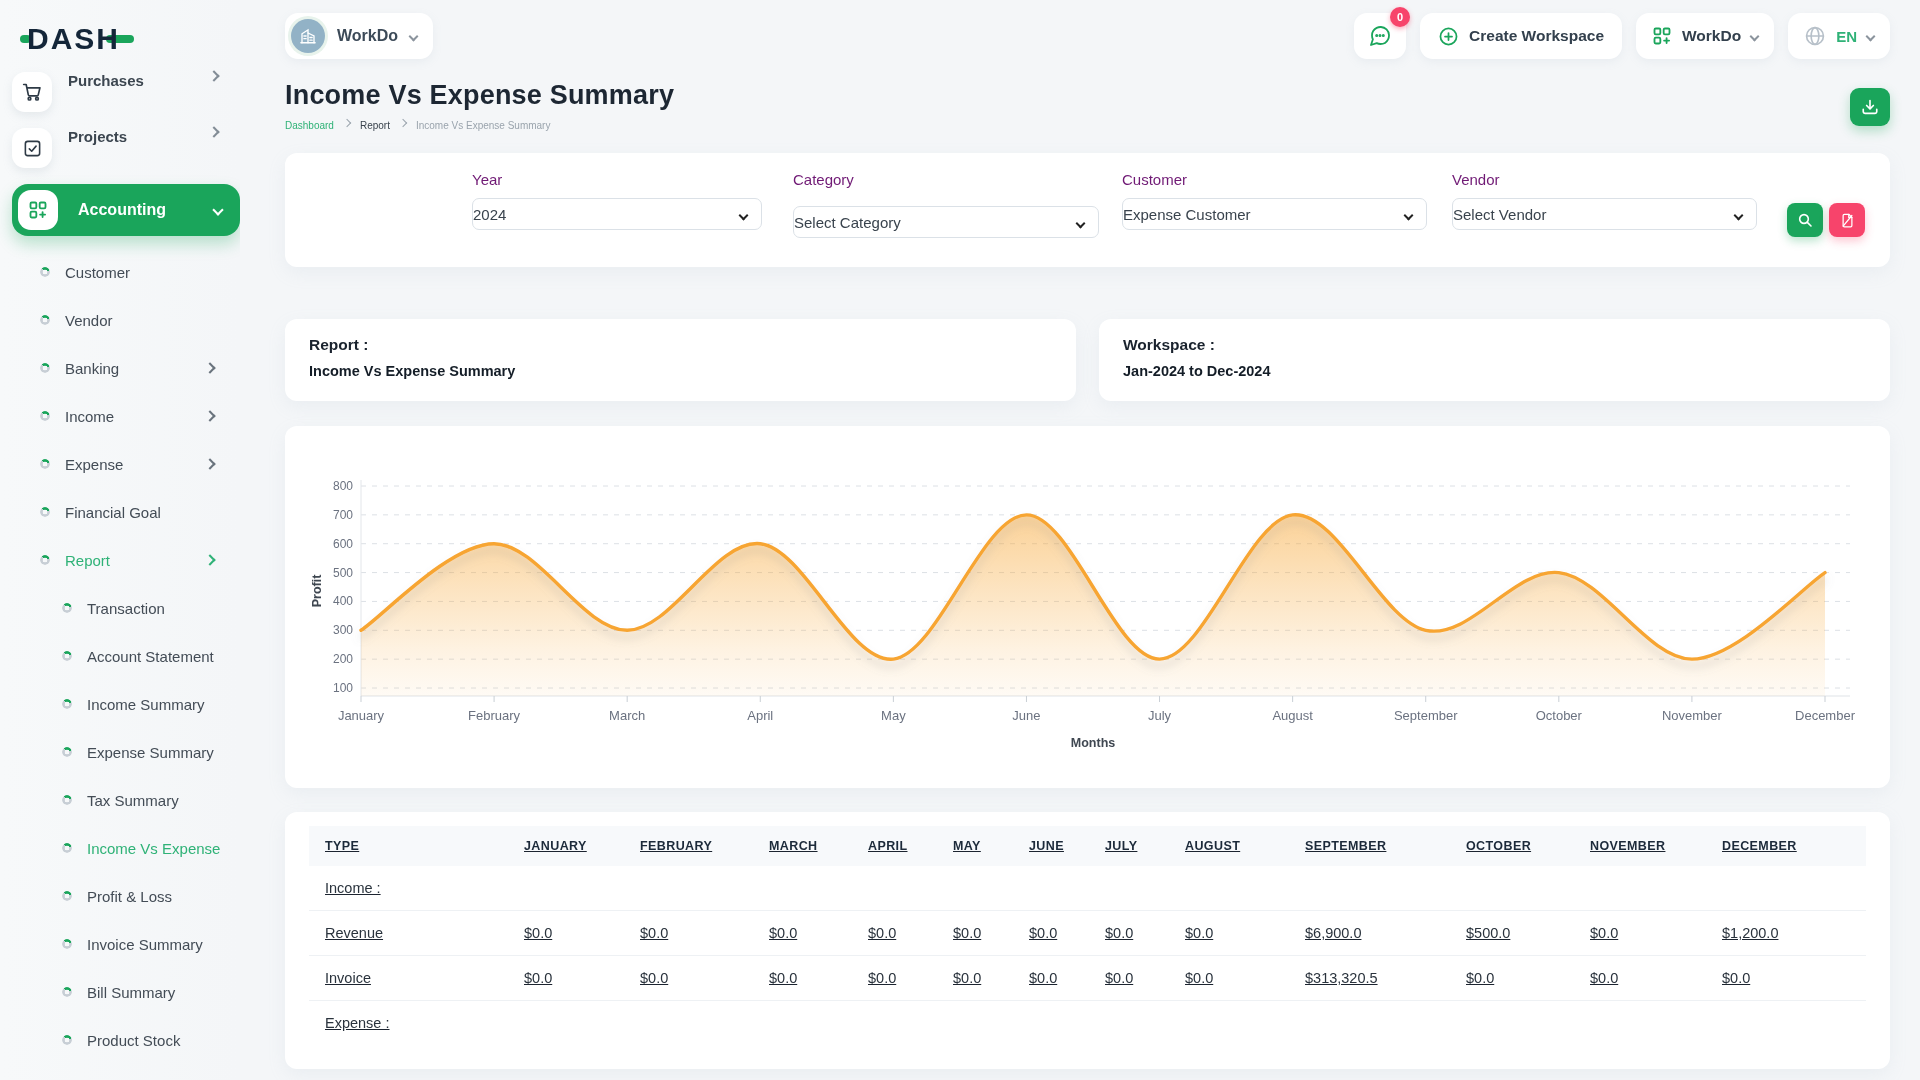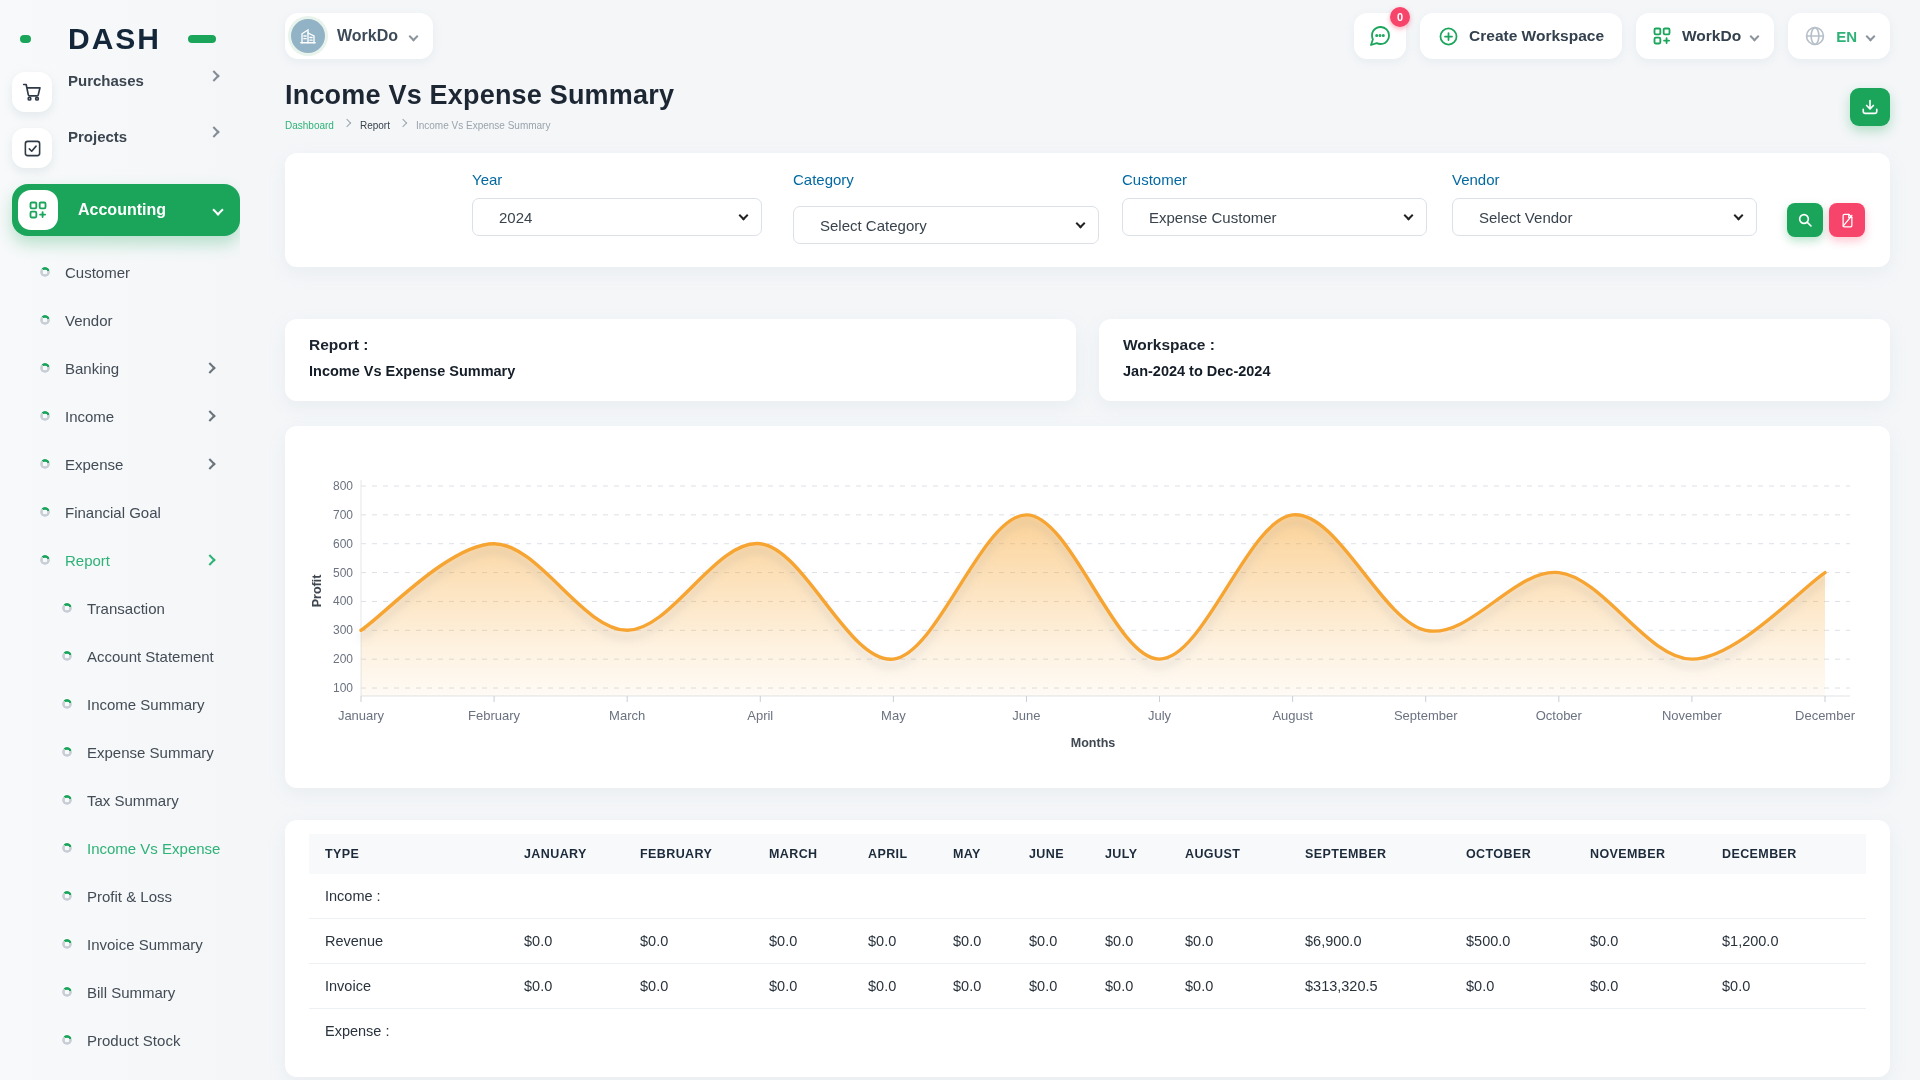--- a/index.html
+++ b/index.html
@@ -7,21 +7,21 @@
     --ink:#1c2430; --ink2:#3f4a56; --muted:#9aa4ad; --card:#ffffff; --bg:#f4f6f8;
     --line:#e7ebef;
   }
   *{box-sizing:border-box; margin:0; padding:0;}
   html,body{width:1920px;height:1080px;overflow:hidden;}
   body{background:var(--bg); font-family:"Liberation Sans","DejaVu Sans",sans-serif; color:var(--ink); font-size:14px;}
   .app{display:flex; width:1920px; height:1080px;}
 
   
   .sidebar{width:240px; flex:0 0 240px; height:1080px; overflow:hidden; padding-top:14px; background:linear-gradient(90deg,#f7f9fa 0%,#f4f6f8 100%);}
-  .logo{display:flex; align-items:center; padding:6px 0 4px 20px; height:48px;gap:41px;}
+  .logo{display:flex; align-items:center; padding:6px 0 4px 20px; height:48px;}
   .logo-dot{width:11px;height:8px;border-radius:4px;background:var(--green);margin-right:-4px;position:relative;z-index:0;}
   .logo-text{font-weight:800; font-size:30px; letter-spacing:2px; color:#142639; position:relative; z-index:1;}
   .logo-bar{width:28px;height:8px;border-radius:4px;background:var(--green);margin-left:-14px;position:relative;z-index:0;}
   .side-top{display:flex;align-items:flex-start;height:46px;margin:10px 12px 10px 12px;border-radius:14px;cursor:pointer;}
   .tile{width:40px;height:40px;border-radius:13px;background:#fff;box-shadow:0 4px 10px rgba(150,165,180,.18);display:flex;align-items:center;justify-content:center;margin-right:16px;flex:0 0 40px;}
   .tile svg{stroke:#2e3a46;}
   .side-top .side-lbl{font-size:15px;font-weight:600;color:#3c4650;flex:1;}
   .side-top .chev{color:#828c96;margin-right:10px;}
   .side-active{display:flex;align-items:center;height:52px;margin:8px 0 12px 12px;border-radius:16px;background:var(--green);box-shadow:0 8px 16px rgba(26,165,91,.28);cursor:pointer;padding-right:14px;}
   .side-active .tile{box-shadow:none;margin-left:6px;}
@@ -69,37 +69,37 @@
   .breadcrumb .bc-home{color:var(--green-link);cursor:pointer;}
   .breadcrumb .bc-mid{color:#39434d;cursor:pointer;}
   .breadcrumb .bc-cur{color:var(--muted);}
   .bc-sep{width:6px;height:6px;border-right:1.6px solid #9aa4ad;border-bottom:1.6px solid #9aa4ad;transform:rotate(-45deg);display:inline-block;}
   .dl-btn{margin-left:auto;margin-top:8px;width:40px;height:38px;border-radius:9px;background:var(--green);border:none;display:flex;align-items:center;justify-content:center;cursor:pointer;box-shadow:0 5px 12px rgba(26,165,91,.3);}
 
   .card{background:var(--card);border-radius:12px;box-shadow:0 6px 18px rgba(167,182,198,.12);}
   .filter-card{margin-top:22px;height:114px;display:flex;padding:18px 24px 0 24px;}
   .f-spacer{width:163px;flex:0 0 163px;}
   .field{display:flex;flex-direction:column;}
-  .f-label{font-size:15px;color:#0369a1;margin-bottom:10px;}
-  .select{height:38px;border:1px solid #dbe1e7;border-radius:7px;background:#fff;display:flex;align-items:center;padding:0 26px;position:relative;cursor:pointer;}
+  .f-label{font-size:15px;color:#701a75;margin-bottom:10px;}
+  .select{height:32px;border:1px solid #dbe1e7;border-radius:7px;background:#fff;display:flex;align-items:center;padding:0 0;position:relative;cursor:pointer;}
   .select .sel-val{font-size:15px;color:#39434d;}
   .select .chev{position:absolute;right:14px;top:13px;color:#222;width:7px;height:7px;border-width:2px;}
   .f-actions{display:flex;gap:6px;align-self:flex-start;margin-top:32px;margin-left:30px;}
   .sq-btn{width:36px;height:34px;border:none;border-radius:8px;display:flex;align-items:center;justify-content:center;cursor:pointer;}
   .sq-btn.green{background:var(--green);box-shadow:0 4px 10px rgba(26,165,91,.3);}
   .sq-btn.pink{background:var(--pink);box-shadow:0 4px 10px rgba(247,68,107,.3);}
 
   .sum-row{display:flex;gap:23px;margin-top:52px;}
   .sum-card{flex:1;height:82px;padding:17px 24px;}
   .sum-title{font-size:15.5px;font-weight:700;color:#1a232e;}
   .sum-value{font-size:14.5px;font-weight:700;color:#141d27;margin-top:9px;}
 
   .chart-card{margin-top:25px;height:362px;padding:16px 20px;}
 
-  .table-card{margin-top:32px;padding:14px 24px 24px 24px;min-height:240px;}
+  .table-card{margin-top:24px;padding:14px 24px 24px 24px;min-height:240px;text-decoration:underline;}
   table{width:100%;border-collapse:collapse;table-layout:fixed;}
   thead tr{background:#f7f9fb;}
   th{font-size:12.5px;font-weight:700;color:#1c2a3a;text-align:left;padding:13px 6px 13px 16px;letter-spacing:.4px;}
   td{font-size:14.5px;color:#2a333d;text-align:left;padding:14px 6px 14px 16px;border-top:1px solid #eef1f4;}
   tbody tr:first-child td{border-top:none;}
   td.sec{color:#2a333d;}
 </style>
 </head>
 <body>
 

